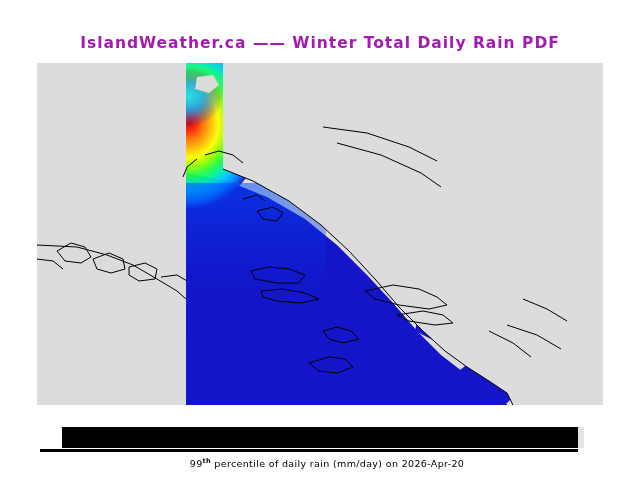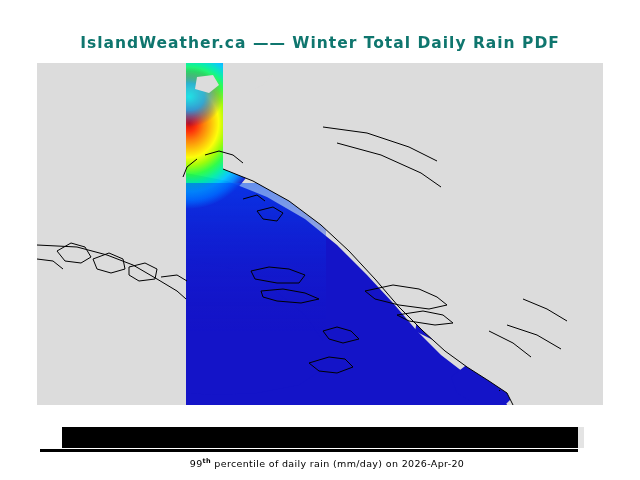--- a/index.html
+++ b/index.html
@@ -6,21 +6,21 @@
   body{
     width:640px;height:480px;background:#ffffff;overflow:hidden;
     font-family:"DejaVu Sans","Liberation Sans",sans-serif;
     position:relative;
   }
   #stage{position:absolute;left:0;top:0;width:640px;height:480px;}
 
   
   .title{
     position:absolute;left:0;top:34px;width:640px;
-    text-align:center;color:#0f766e;
+    text-align:center;color:#a21caf;
     font-size:15.5px;font-weight:bold;letter-spacing:1.0px;
     font-family:"DejaVu Sans","Liberation Sans",sans-serif;
     white-space:nowrap;
   }
 
   
   .map-panel{
     position:absolute;left:37px;top:63px;width:566px;height:342px;
     background:#dcdcdc;overflow:hidden;
   }

